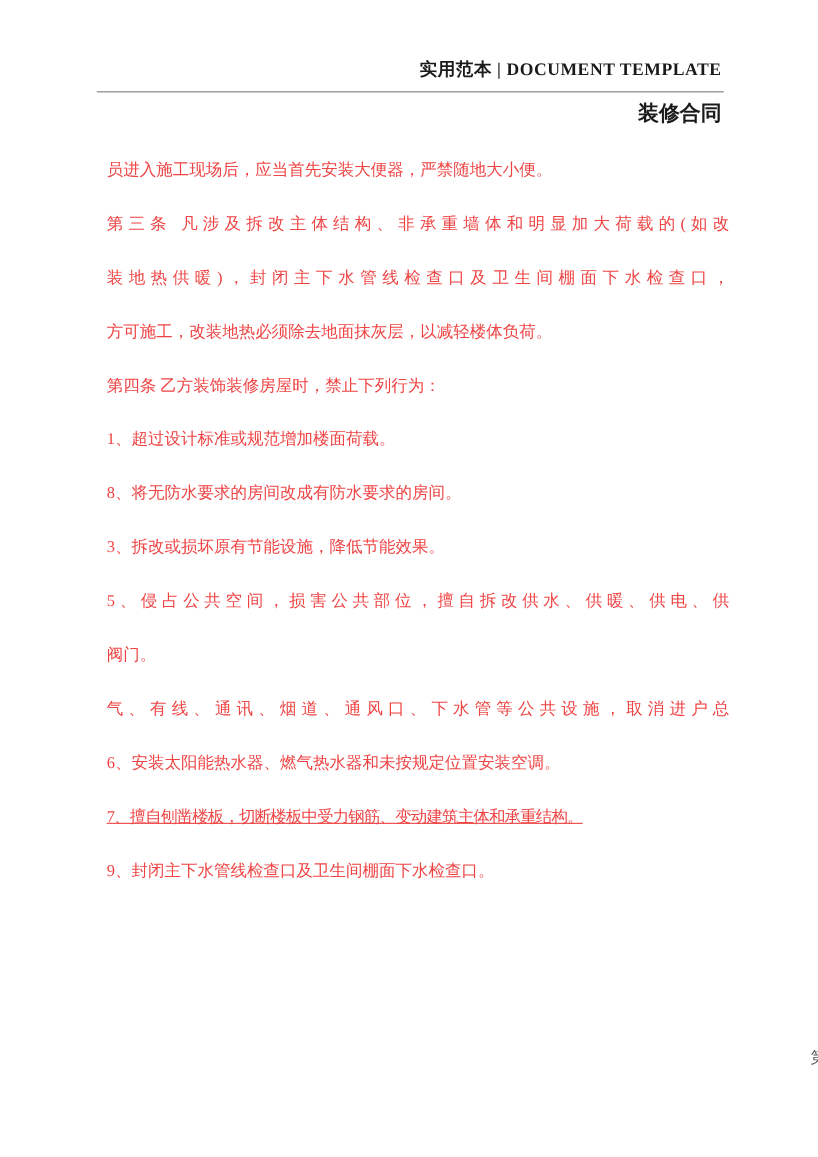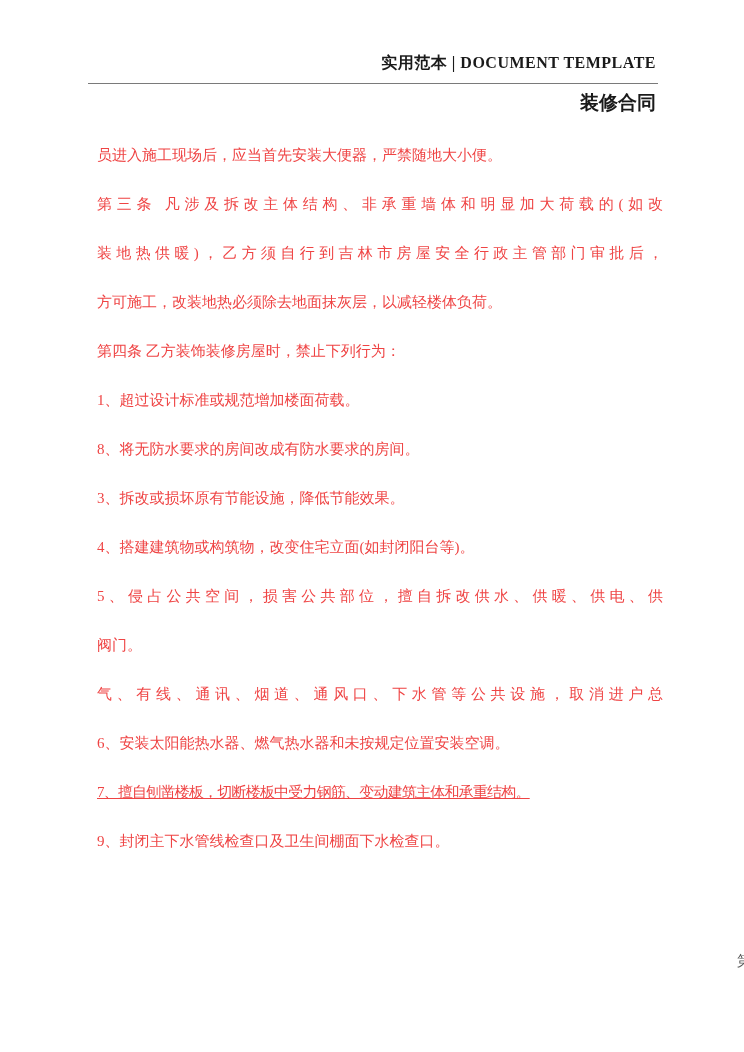--- a/index.html
+++ b/index.html
@@ -101,27 +101,26 @@
 
   <div class="header">
     <div class="brand">实用范本 | DOCUMENT TEMPLATE</div>
     <div class="header-rule"></div>
     <div class="doc-title">装修合同</div>
   </div>
 
   <div class="body-text">
     <div class="line">员进入施工现场后，应当首先安装大便器，严禁随地大小便。</div>
     <div class="line fill">第三条 凡涉及拆改主体结构、非承重墙体和明显加大荷载的(如改</div>
-    <div class="line fill">装地热供暖)，乙方须自行到吉林市房屋安全行政主管部门审批后，</div>
+    <div class="line fill">装地热供暖)，封闭主下水管线检查口及卫生间棚面下水检查口，</div>
     <div class="line">方可施工，改装地热必须除去地面抹灰层，以减轻楼体负荷。</div>
     <div class="line">第四条 乙方装饰装修房屋时，禁止下列行为：</div>
     <div class="line">1、超过设计标准或规范增加楼面荷载。</div>
     <div class="line">8、将无防水要求的房间改成有防水要求的房间。</div>
     <div class="line">3、拆改或损坏原有节能设施，降低节能效果。</div>
-    <div class="line">4、搭建建筑物或构筑物，改变住宅立面(如封闭阳台等)。</div>
     <div class="line fill">5、侵占公共空间，损害公共部位，擅自拆改供水、供暖、供电、供</div>
     <div class="line">阀门。</div>
     <div class="line fill">气、有线、通讯、烟道、通风口、下水管等公共设施，取消进户总</div>
     <div class="line">6、安装太阳能热水器、燃气热水器和未按规定位置安装空调。</div>
     <div class="line tight">7、擅自刨凿楼板，切断楼板中受力钢筋、变动建筑主体和承重结构。</div>
     <div class="line">9、封闭主下水管线检查口及卫生间棚面下水检查口。</div>
   </div>
 
   <div class="footer">
     <span class="page-number">第 3 页</span>

